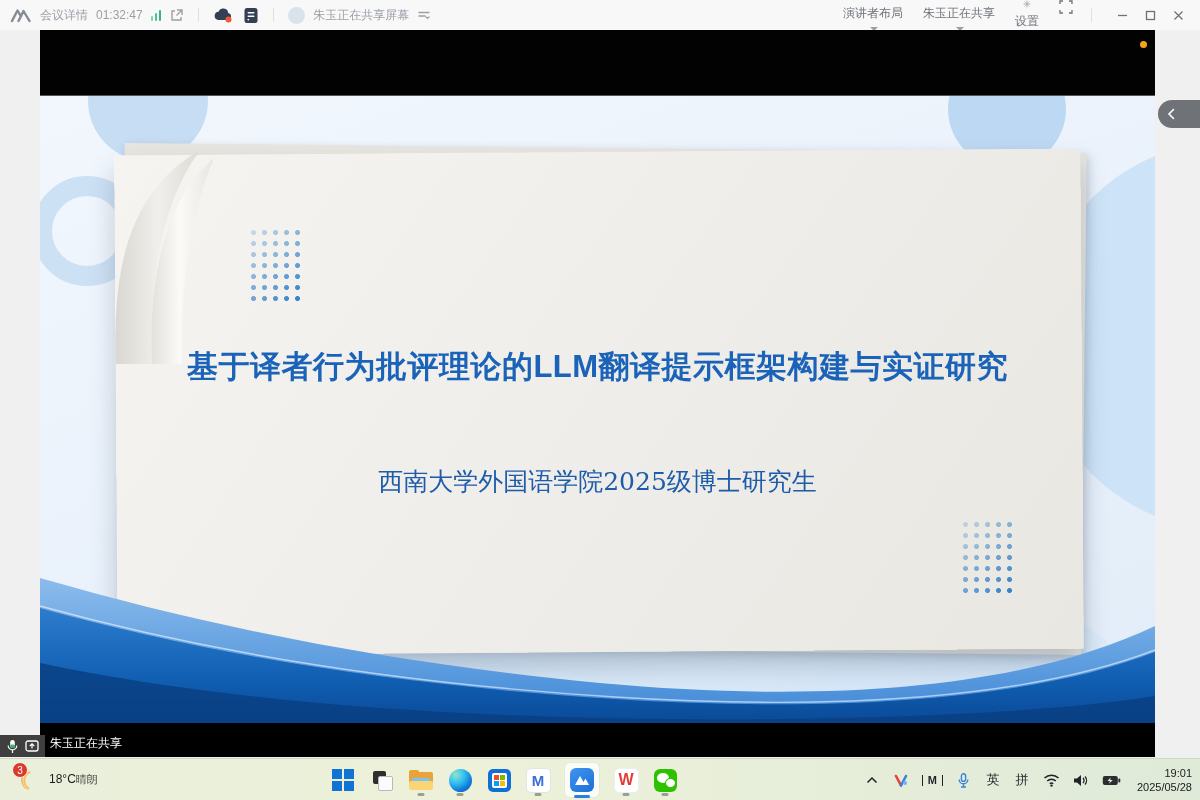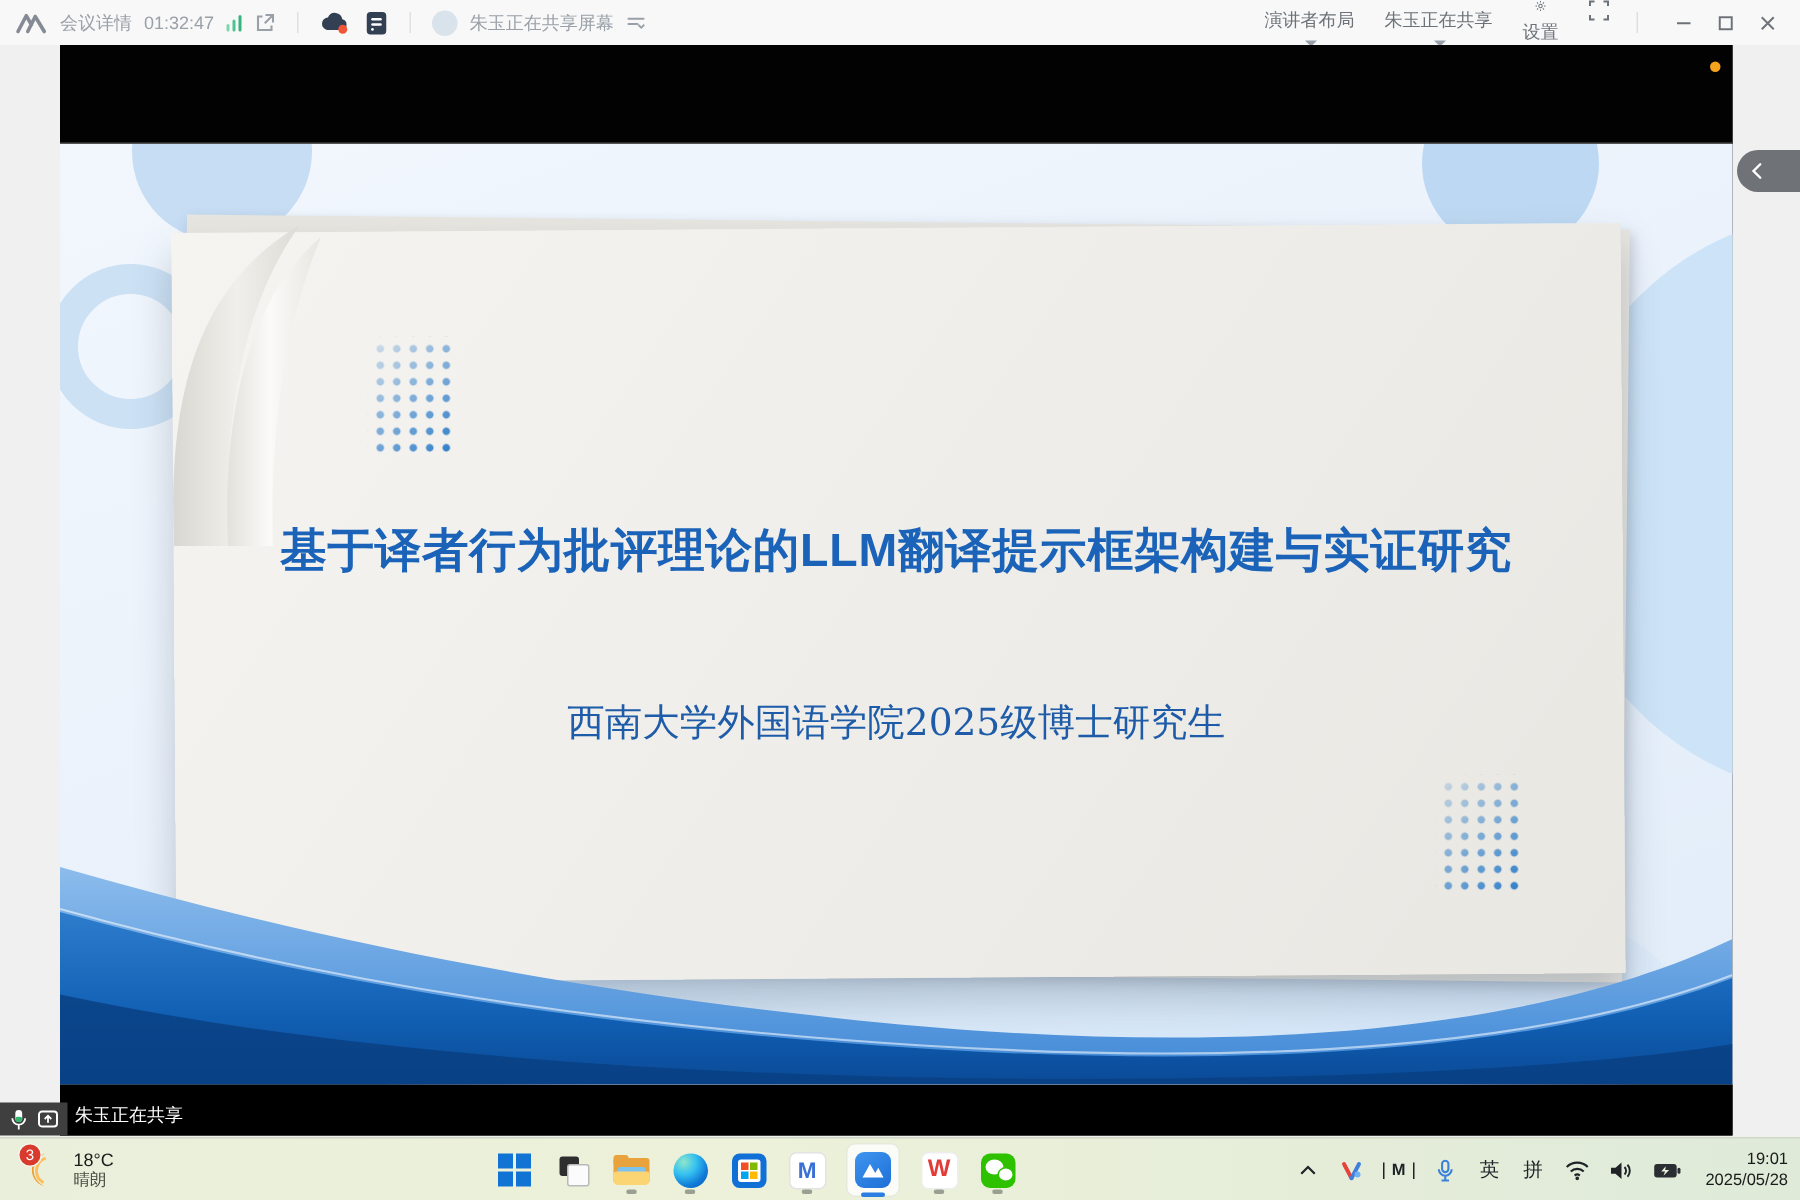--- a/index.html
+++ b/index.html
@@ -73,21 +73,21 @@
   .ov-text{color:#fff;font-size:12px;margin-left:5px;}
 
   
   .taskbar{position:absolute;left:0;top:758px;width:1200px;height:42px;
     background:linear-gradient(90deg,#e9efdb 0%,#edf1d9 40%,#dfead9 100%);
     border-top:1px solid #cdd8c2;display:flex;align-items:center;}
   .weather{position:absolute;left:10px;top:0;height:42px;display:flex;align-items:center;gap:7px;padding:0 6px;}
   .moon{position:relative;width:26px;height:26px;}
   .badge{position:absolute;left:-4px;top:-5px;width:14px;height:14px;border-radius:50%;background:#d83a2e;
     color:#fff;font-size:10px;display:flex;align-items:center;justify-content:center;border:1.5px solid #f3f5e8;}
-  .wtxt{display:flex;flex-direction:column;line-height:1.15;}
+  .wtxt{display:flex;flex-direction:row;line-height:1.15;}
   .wtemp{font-size:12px;color:#1b1b1b;}
   .wcond{font-size:11px;color:#4a4f45;}
   .dock{position:absolute;left:330px;top:0;height:42px;display:flex;align-items:center;gap:13px;}
   .dock-item{position:relative;width:26px;height:34px;display:flex;align-items:center;justify-content:center;}
   .run-dash{position:absolute;bottom:1px;left:50%;transform:translateX(-50%);width:7px;height:3px;border-radius:2px;background:#99a091;}
   .search-pill{display:flex;align-items:center;width:178px;height:27px;border-radius:14px;background:#fefefe;
     border:1px solid #dfe4d6;box-shadow:0 1px 2px rgba(0,0,0,.08);padding:0 3px 0 10px;box-sizing:border-box;gap:7px;}
   .search-pill input{flex:1;border:none;outline:none;background:transparent;font-size:13px;color:#444;
     font-family:"Liberation Sans",sans-serif;min-width:0;}
   .bing-thumb{width:22px;height:22px;border-radius:50%;

